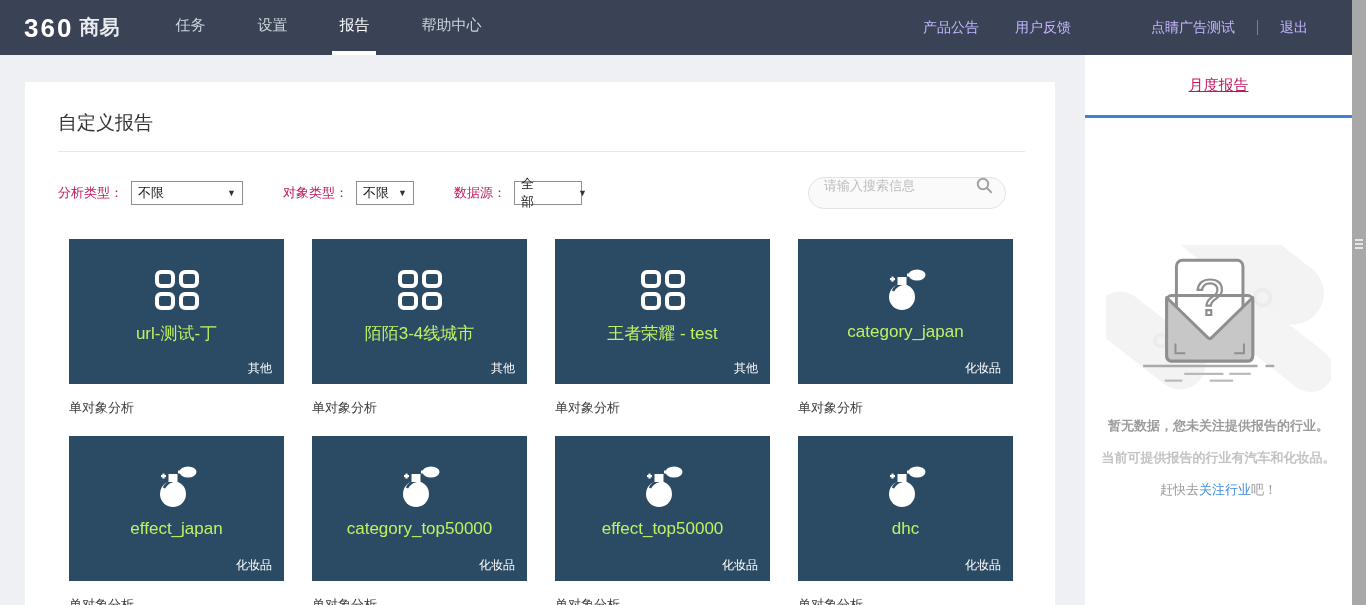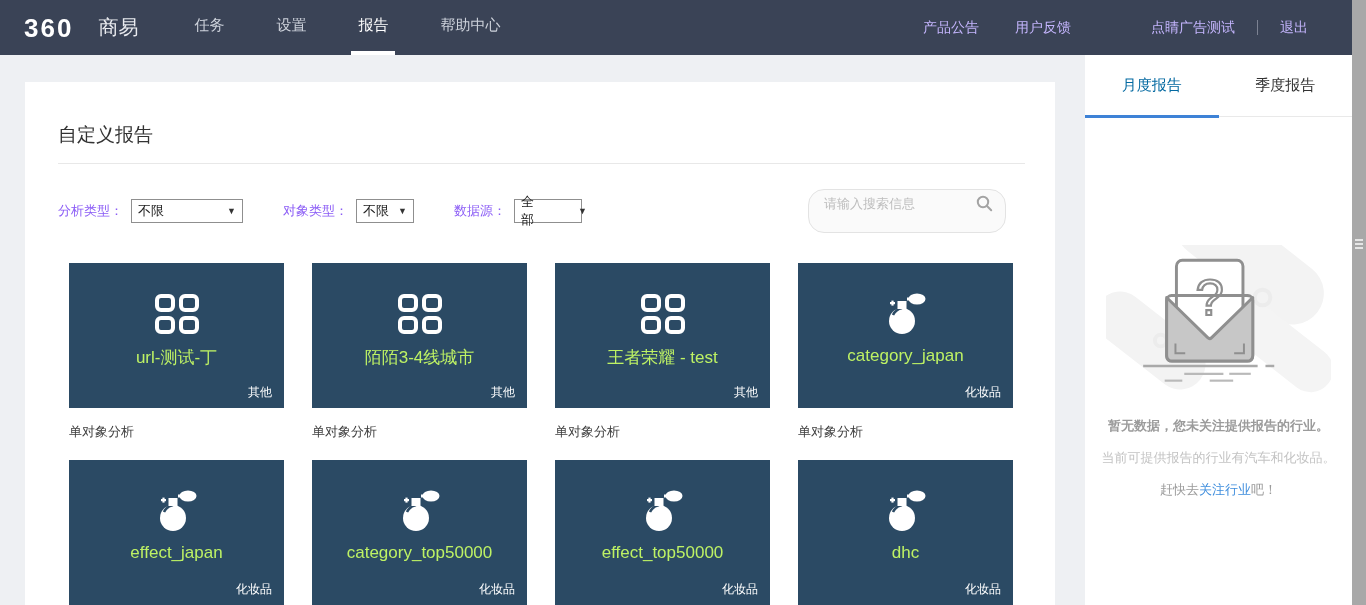--- a/index.html
+++ b/index.html
@@ -10,59 +10,59 @@
     position:relative;
   }
 
   
   .navbar {
     position:absolute; top:0; left:0; width:1352px; height:55px;
     background:#3a4356; display:flex; align-items:center; z-index:5;
   }
   .logo { margin-left:24px; display:flex; align-items:center; cursor:pointer; }
   .logo-brand { color:#fff; font-size:26px; font-weight:bold; letter-spacing:2px; line-height:1; }
-  .logo-suffix { color:#e9ebef; font-size:20px; margin-left:25px; font-weight:400; }
+  .logo-suffix { color:#e9ebef; font-size:20px; margin-left:6px; font-weight:700; }
   .nav-items { display:flex; height:100%; margin-left:30px; }
   .nav-item {
     position:relative; height:100%; display:flex; align-items:flex-start;
     padding:16px 26px; color:#ccd1da; font-size:15px; cursor:pointer;
   }
   .nav-item.active { color:#fff; }
   .nav-item.active::after {
     content:""; position:absolute; left:19px; right:19px; bottom:0; height:4px; background:#fff;
   }
   .nav-right { margin-left:auto; display:flex; align-items:center; margin-right:26px; }
   .nav-link { color:#c4b5fd; font-size:14px; padding:0 18px; cursor:pointer; white-space:nowrap; }
   .nav-link.spaced { margin-left:44px; }
   .nav-divider { width:1px; height:15px; background:#7c8292; margin:0 4px; }
 
   
   .main-panel {
     position:absolute; left:25px; top:82px; width:1030px; height:560px;
     background:#fff;
   }
   .panel-title {
-    margin:0 30px 0 33px; padding:40px 0 15px;
+    margin:0 30px 0 33px; padding:28px 0 15px;
     font-size:19px; font-weight:400; color:#333;
     border-bottom:1px solid #e8e8e8;
   }
   .filter-row { display:flex; align-items:center; margin:25px 49px 0 33px; }
   .filter { display:flex; align-items:center; margin-right:40px; }
-  .filter-label { font-size:13px; color:#8b5cf6; }
+  .filter-label { font-size:13px; color:#be185d; }
   .select {
     display:flex; align-items:center; justify-content:space-between;
     border:1px solid #8f8f8f; background:#fff; height:24px;
     margin-left:8px; padding:0 6px; font-size:13px; color:#222; cursor:pointer;
   }
   .filter:nth-child(1) .select { width:112px; }
   .filter:nth-child(2) .select { width:58px; }
   .filter:nth-child(3) .select { width:68px;gap:36px; }
   .caret { font-size:9px; color:#333; margin-left:8px; }
   .search-pill {
-    margin-left:auto; width:198px; height:44px;
+    margin-left:auto; width:198px; height:32px;
     border:1px solid #e3e3e3; border-radius:16px; background:#fafafa;
     display:flex; align-items:center; padding:0 12px 16px 15px;
   }
   .search-input {
     border:none; outline:none; background:transparent; flex:1; min-width:0;
     font-size:13px; color:#555; font-family:"Liberation Sans", sans-serif;
   }
   .search-input::placeholder { color:#bdbdbd; }
   .search-icon { flex:0 0 auto; cursor:pointer; display:flex; }
 
@@ -85,28 +85,28 @@
   
   .sidebar {
     position:absolute; left:1085px; top:55px; width:267px; height:550px;
     background:#fff;
   }
   .tabs { display:flex; height:62px; border-bottom:1px solid #e9e9e9; }
   .tab {
     flex:1; position:relative; display:flex; align-items:center; justify-content:center;
     font-size:15px; color:#333; cursor:pointer;
   }
-  .tab.active { color:#0369a1; }
+  .tab.active { color:#be185d;text-decoration:underline; }
   .tab.active::after {
     content:""; position:absolute; left:0; right:0; bottom:-2px; height:3px; background:#3e82d6;
   }
   .empty { text-align:center; }
   .empty-illustration { margin-top:128px; }
   .empty-line1 { font-size:13px; font-weight:bold; color:#9b9b9b; margin-top:18px; }
-  .empty-line2 { font-size:13px; color:#c3c3c3; margin-top:14px; }
+  .empty-line2 { font-size:13px; color:#c3c3c3; margin-top:14px;font-weight:bold; }
   .empty-line3 { font-size:13px; color:#9b9b9b; margin-top:14px; }
   .empty-link { color:#3e8ddd; cursor:pointer; text-decoration:none; }
 
   
   .scrollbar {
     position:absolute; right:0; top:0; width:14px; height:605px; background:#a8a8a8;
   }
   .scroll-grip { position:absolute; top:239px; left:3px; width:8px; }
   .scroll-grip i { display:block; height:2px; background:#e6e6e6; margin-bottom:2px; }
 </style>
@@ -343,23 +343,20 @@
   </div>
 </div>
 </div>
 
 <div class="sidebar">
   <div class="tabs" id="sidebar-tabs">
   <div class="tab active">
     <span>月度报告</span>
   </div>
 
-  <div class="tab">
-    <span>季度报告</span>
-  </div>
 </div>
 
   <div class="empty">
     <div class="empty-illustration">
       <svg width="225" height="150" viewBox="0 0 230 150">
         <g>
           <rect x="60" y="-20" width="175" height="64" rx="32" fill="#f3f3f3" transform="rotate(38 145 12)"></rect>
           <rect x="-20" y="70" width="130" height="52" rx="26" fill="#f3f3f3" transform="rotate(38 45 96)"></rect>
           <rect x="120" y="80" width="120" height="46" rx="23" fill="#f4f4f4" transform="rotate(38 180 103)"></rect>
           <circle cx="160" cy="52" r="8" fill="none" stroke="#ececec" stroke-width="4"></circle>

